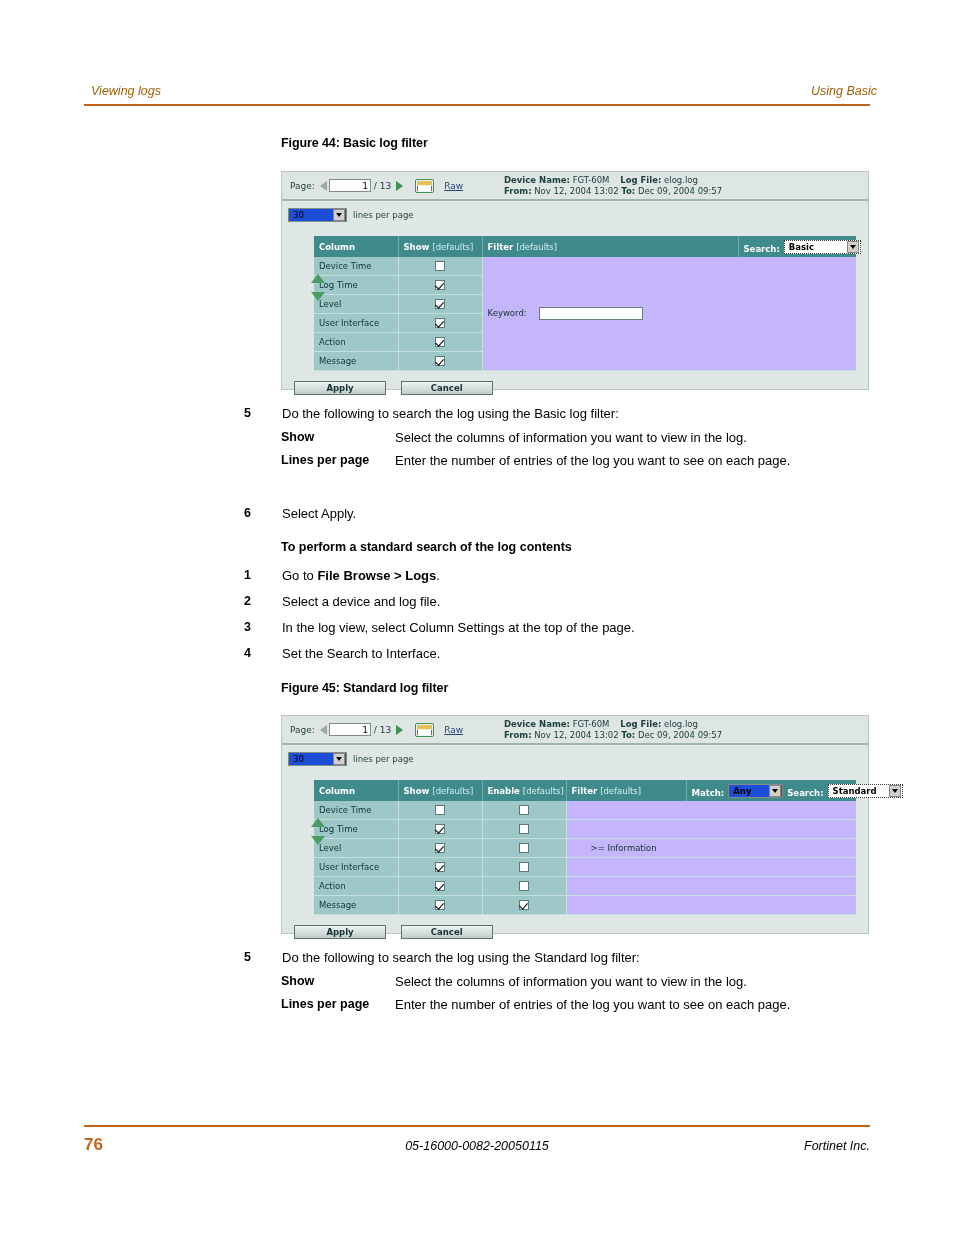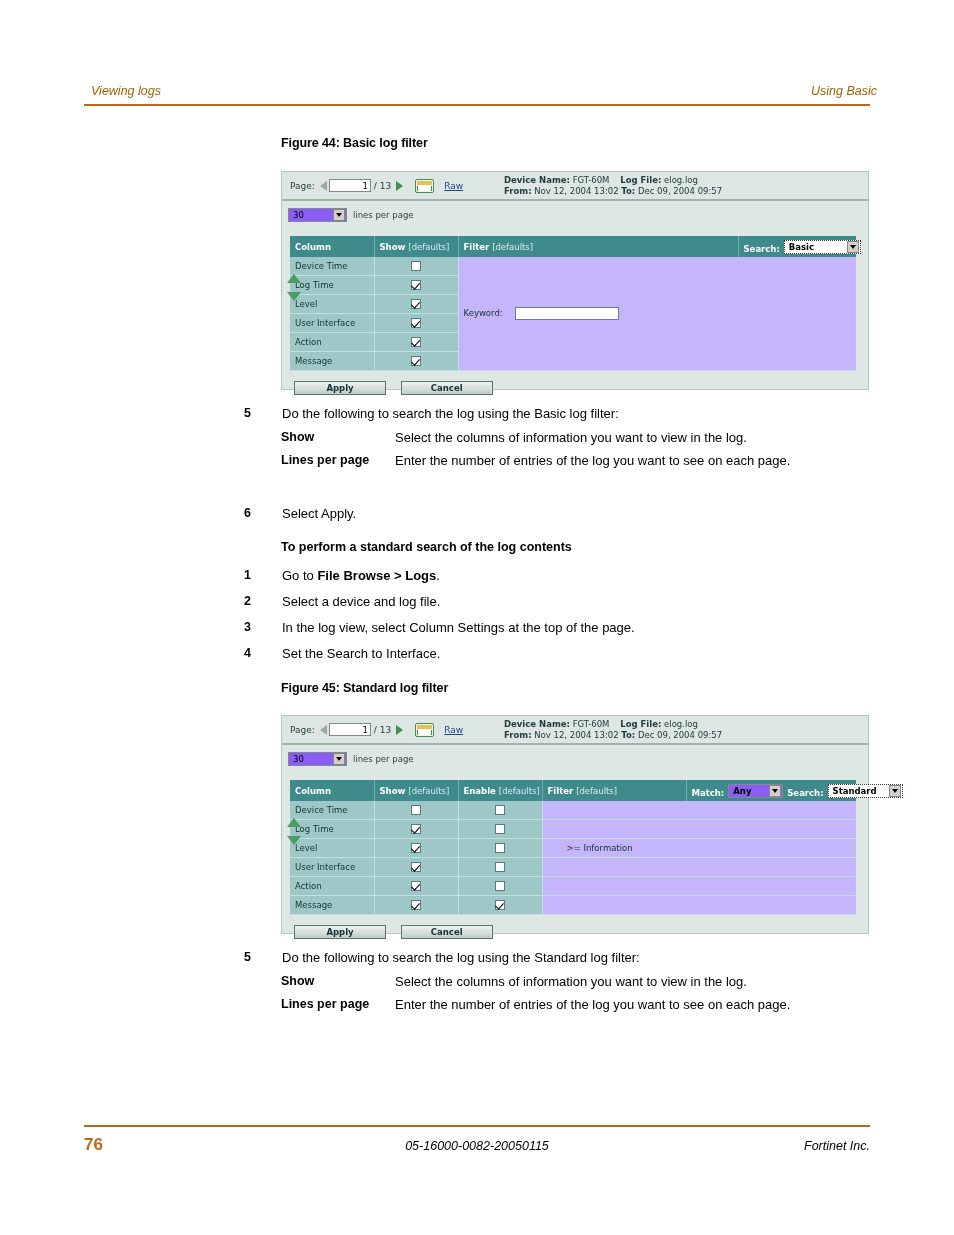--- a/index.html
+++ b/index.html
@@ -88,39 +88,39 @@
   .meta {
     position:absolute; left:222px; top:3px; font-size:8.5px; line-height:11px; color:#204040;
   }
   .meta b { font-weight:bold; }
   .meta .v { font-weight:normal; }
 
   .lppbar {
     height:27px; display:flex; align-items:center; padding:0 6px; box-sizing:border-box;
   }
   .sel {
-    display:inline-flex; align-items:center; height:14px; background:#8b5cf6;
+    display:inline-flex; align-items:center; height:14px; background:#1d4ed8;
     border:1px solid #7e8d8a; box-sizing:border-box; font-size:8.5px; color:#000;
   }
   .sel .val { padding:0 4px; white-space:nowrap; line-height:12px; }
   .sel .btn {
     width:12px; height:12px; margin:0 1px 0 2px; background:#d4d0c8;
     border:1px solid #868686; display:inline-flex; align-items:center; justify-content:center;
     box-sizing:border-box;
   }
   .sel .btn::after {
     content:""; width:0; height:0; border-left:3px solid transparent;
     border-right:3px solid transparent; border-top:4px solid #000;
   }
   .sel.lpp .val { width:34px; }
   .sel.dotted { border:1px dotted #3a3a3a; background:#fff; }
   .lpp-text { font-size:8.5px; margin-left:6px; color:#2a4545; }
 
   
-  .tblwrap { position:relative; padding:8px 12px 0 8px; }
+  .tblwrap { position:relative; padding:8px 12px 0 8px;margin-left:24px; }
   .reorder {
     position:absolute; left:5px; top:46px; width:14px;
   }
   .reorder span { display:block; width:0; height:0; margin:0 0 9px 0; }
   .tri-up { border-left:7px solid transparent; border-right:7px solid transparent; border-bottom:9px solid #4a9c63; }
   .tri-dn { border-left:7px solid transparent; border-right:7px solid transparent; border-top:9px solid #4a9c63; }
 
   table.filter {
     border-collapse:collapse; width:100%; table-layout:fixed;
     background:#8ec0c0;

